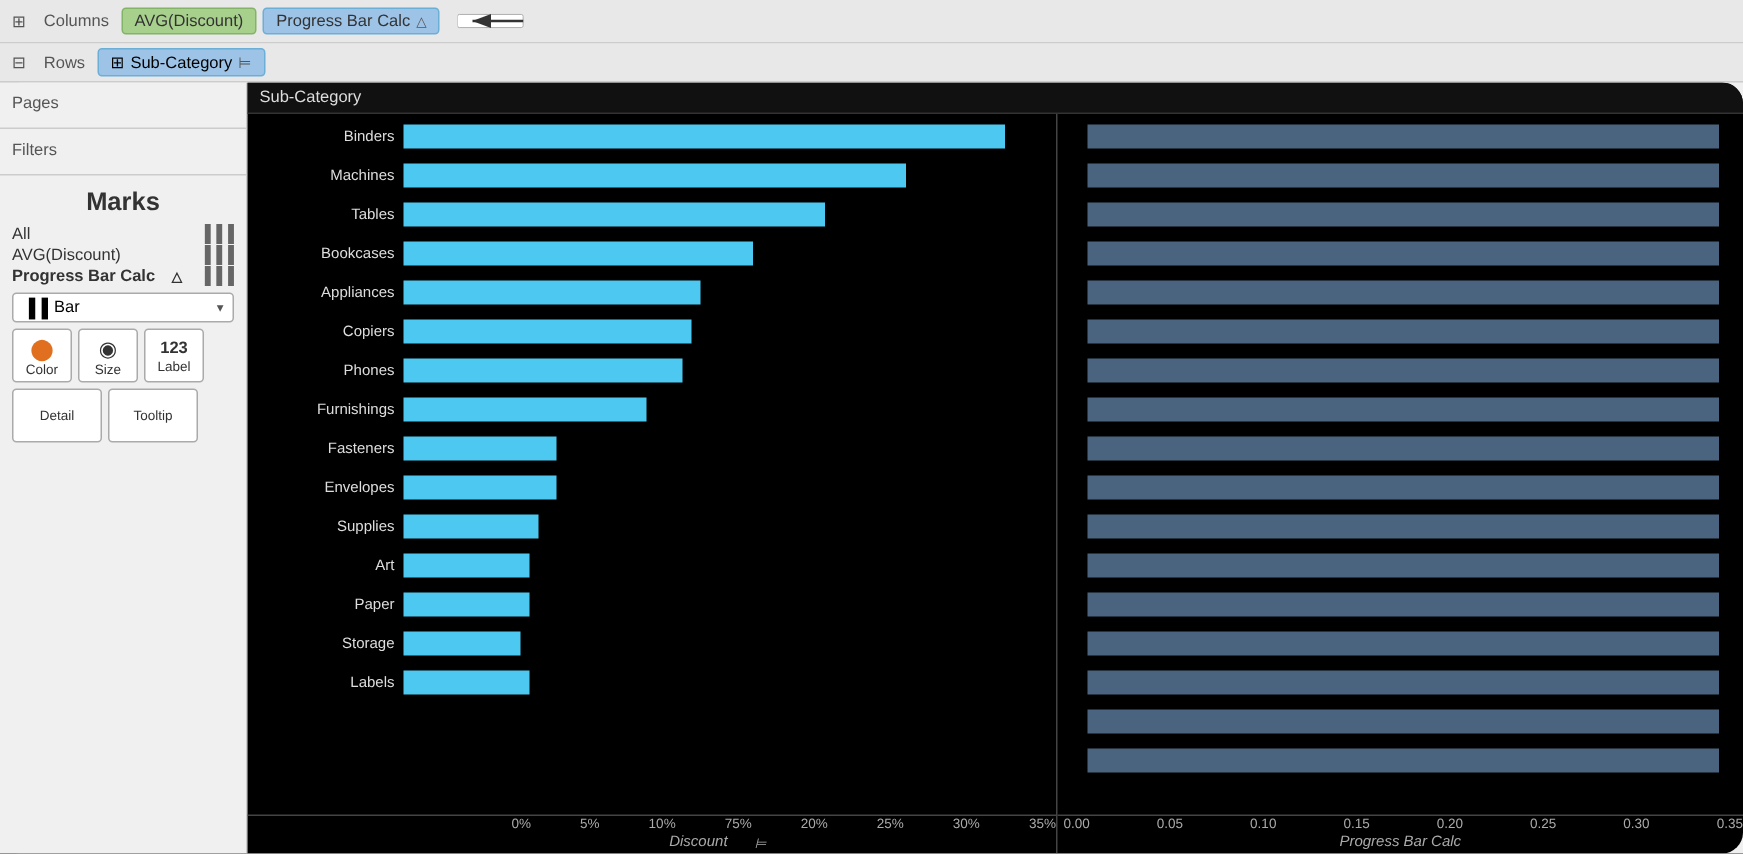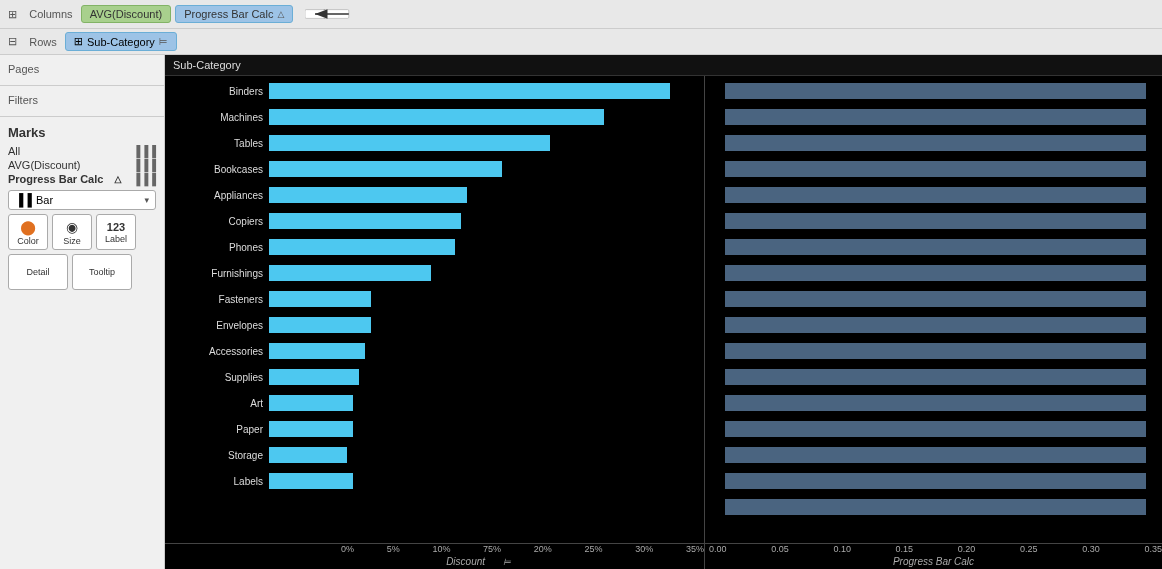--- a/index.html
+++ b/index.html
@@ -15,29 +15,29 @@
     .pill-blue { background: #9dc3e6; border: 1px solid #6baed6; color: #333; }
     .pill-triangle { color: #555; font-size: 9px; }
     .arrow-icon { display: flex; align-items: center; margin-left: 8px; }
     .arrow-icon svg { width: 50px; height: 24px; }
     
     .rows-bar { display: flex; align-items: center; background: #e8e8e8; border-bottom: 1px solid #ccc; padding: 2px 4px; gap: 4px; min-height: 26px; }
     .rows-pill { display: flex; align-items: center; padding: 2px 8px; background: #9dc3e6; border: 1px solid #6baed6; border-radius: 3px; font-size: 11px; gap: 4px; cursor: pointer; }
     .filter-icon { font-size: 10px; color: #555; }
     
     
-    .main-area { display: flex; flex: 1; overflow: hidden; }
+    .main-area { display: flex; flex: 1; overflow: hidden; border-radius: 14px; }
     
     
     .sidebar { width: 165px; background: #f0f0f0; border-right: 1px solid #ccc; display: flex; flex-direction: column; padding: 4px 0; }
     .sidebar-section { padding: 4px 8px; }
     .sidebar-title { font-size: 11px; color: #555; font-weight: normal; margin-bottom: 2px; }
     .sidebar-divider { border: none; border-top: 1px solid #ccc; margin: 4px 0; }
     .marks-section { padding: 4px 8px; }
-    .marks-title { font-size: 13px; color: #333; font-weight: bold; margin-bottom: 4px; }
+    .marks-title { font-size: 17px; color: #333; font-weight: bold; margin-bottom: 4px; text-align: center; }
     .marks-row { display: flex; align-items: center; justify-content: space-between; padding: 1px 0; font-size: 11px; color: #333; }
     .marks-row .bar-icon { color: #666; }
     .marks-row-bold { font-weight: bold; }
     .marks-dropdown { display: flex; align-items: center; background: white; border: 1px solid #aaa; border-radius: 3px; padding: 2px 6px; margin: 4px 0; cursor: pointer; gap: 4px; }
     .marks-dropdown-label { font-size: 11px; flex: 1; }
     .marks-dropdown-arrow { font-size: 9px; color: #555; }
     .marks-buttons { display: flex; gap: 4px; margin: 4px 0; }
     .mark-btn { display: flex; flex-direction: column; align-items: center; justify-content: center; width: 40px; height: 36px; background: white; border: 1px solid #aaa; border-radius: 3px; cursor: pointer; font-size: 9px; color: #333; gap: 1px; }
     .mark-btn-icon { font-size: 14px; }
     .marks-bottom { display: flex; gap: 4px; margin: 4px 0; }
@@ -217,26 +217,20 @@
               <div class="chart-row">
     <div class="row-label">Fasteners</div>
     <div class="bar-container">
       <div class="bar-fill" style="width:24.285714285714285%;"></div>
     </div>
   </div>
               <div class="chart-row">
     <div class="row-label">Envelopes</div>
     <div class="bar-container">
       <div class="bar-fill" style="width:24.285714285714285%;"></div>
-    </div>
-  </div>
-              <div class="chart-row">
-    <div class="row-label">Accessories</div>
-    <div class="bar-container">
-      <div class="bar-fill" style="width:22.857142857142858%;"></div>
     </div>
   </div>
               <div class="chart-row">
     <div class="row-label">Supplies</div>
     <div class="bar-container">
       <div class="bar-fill" style="width:21.428571428571427%;"></div>
     </div>
   </div>
               <div class="chart-row">
     <div class="row-label">Art</div>

